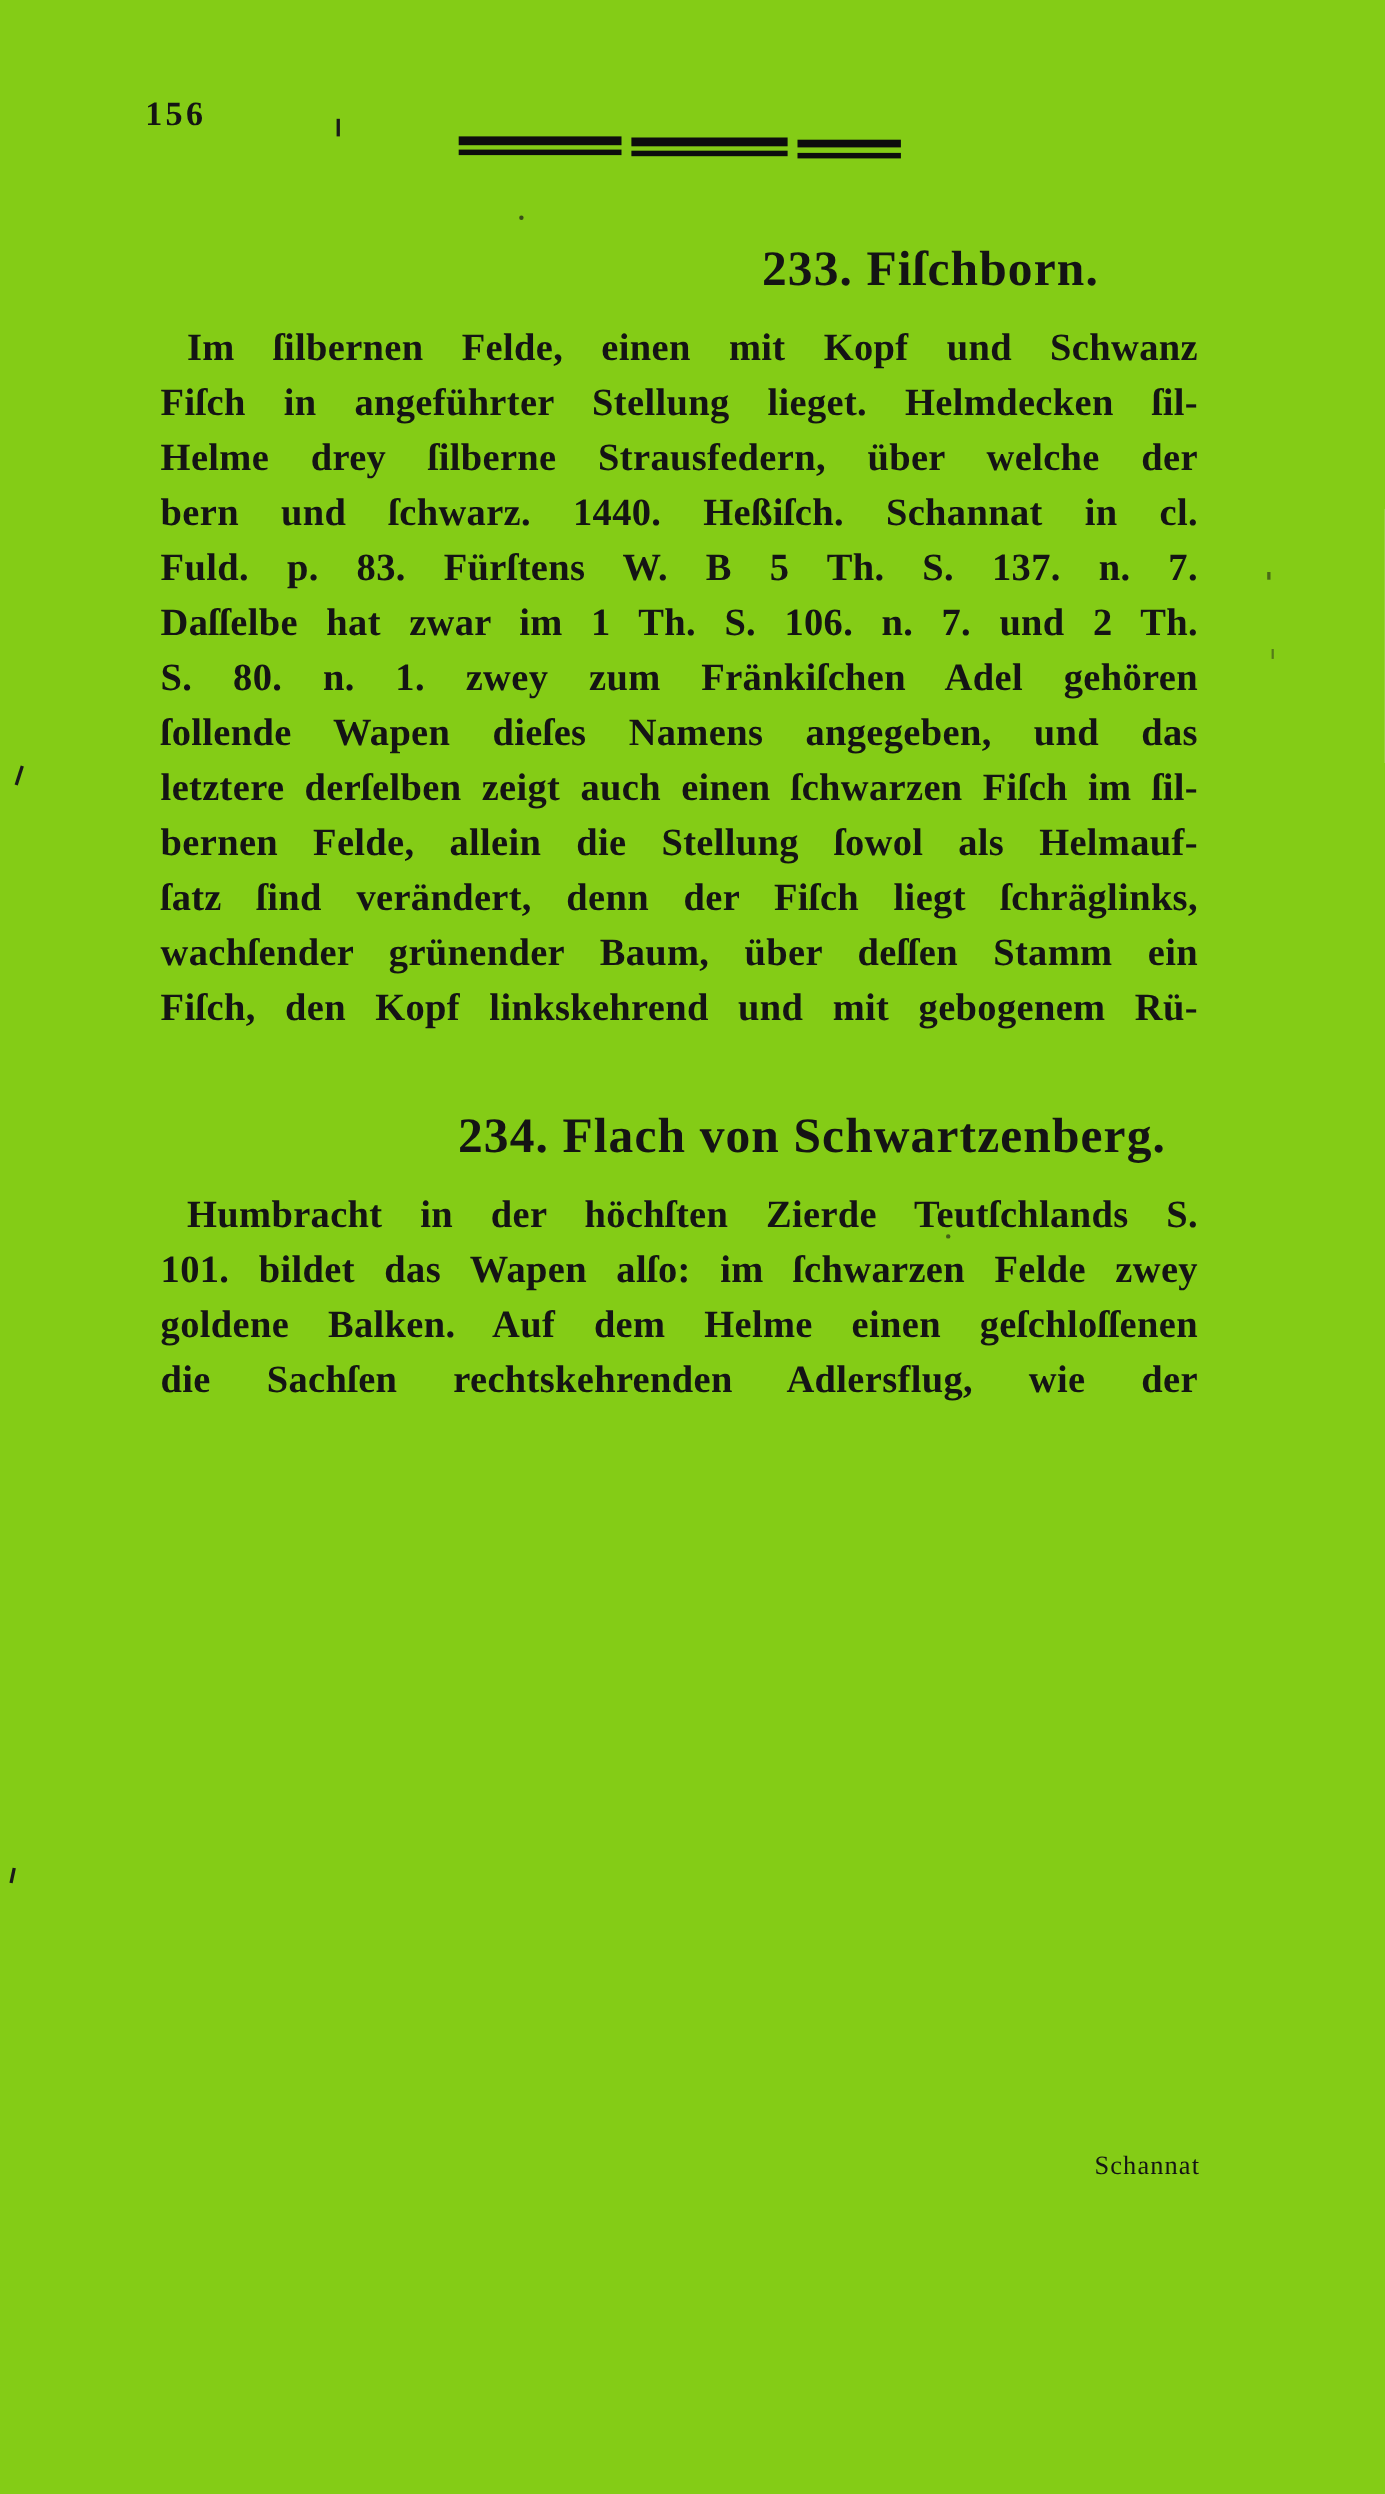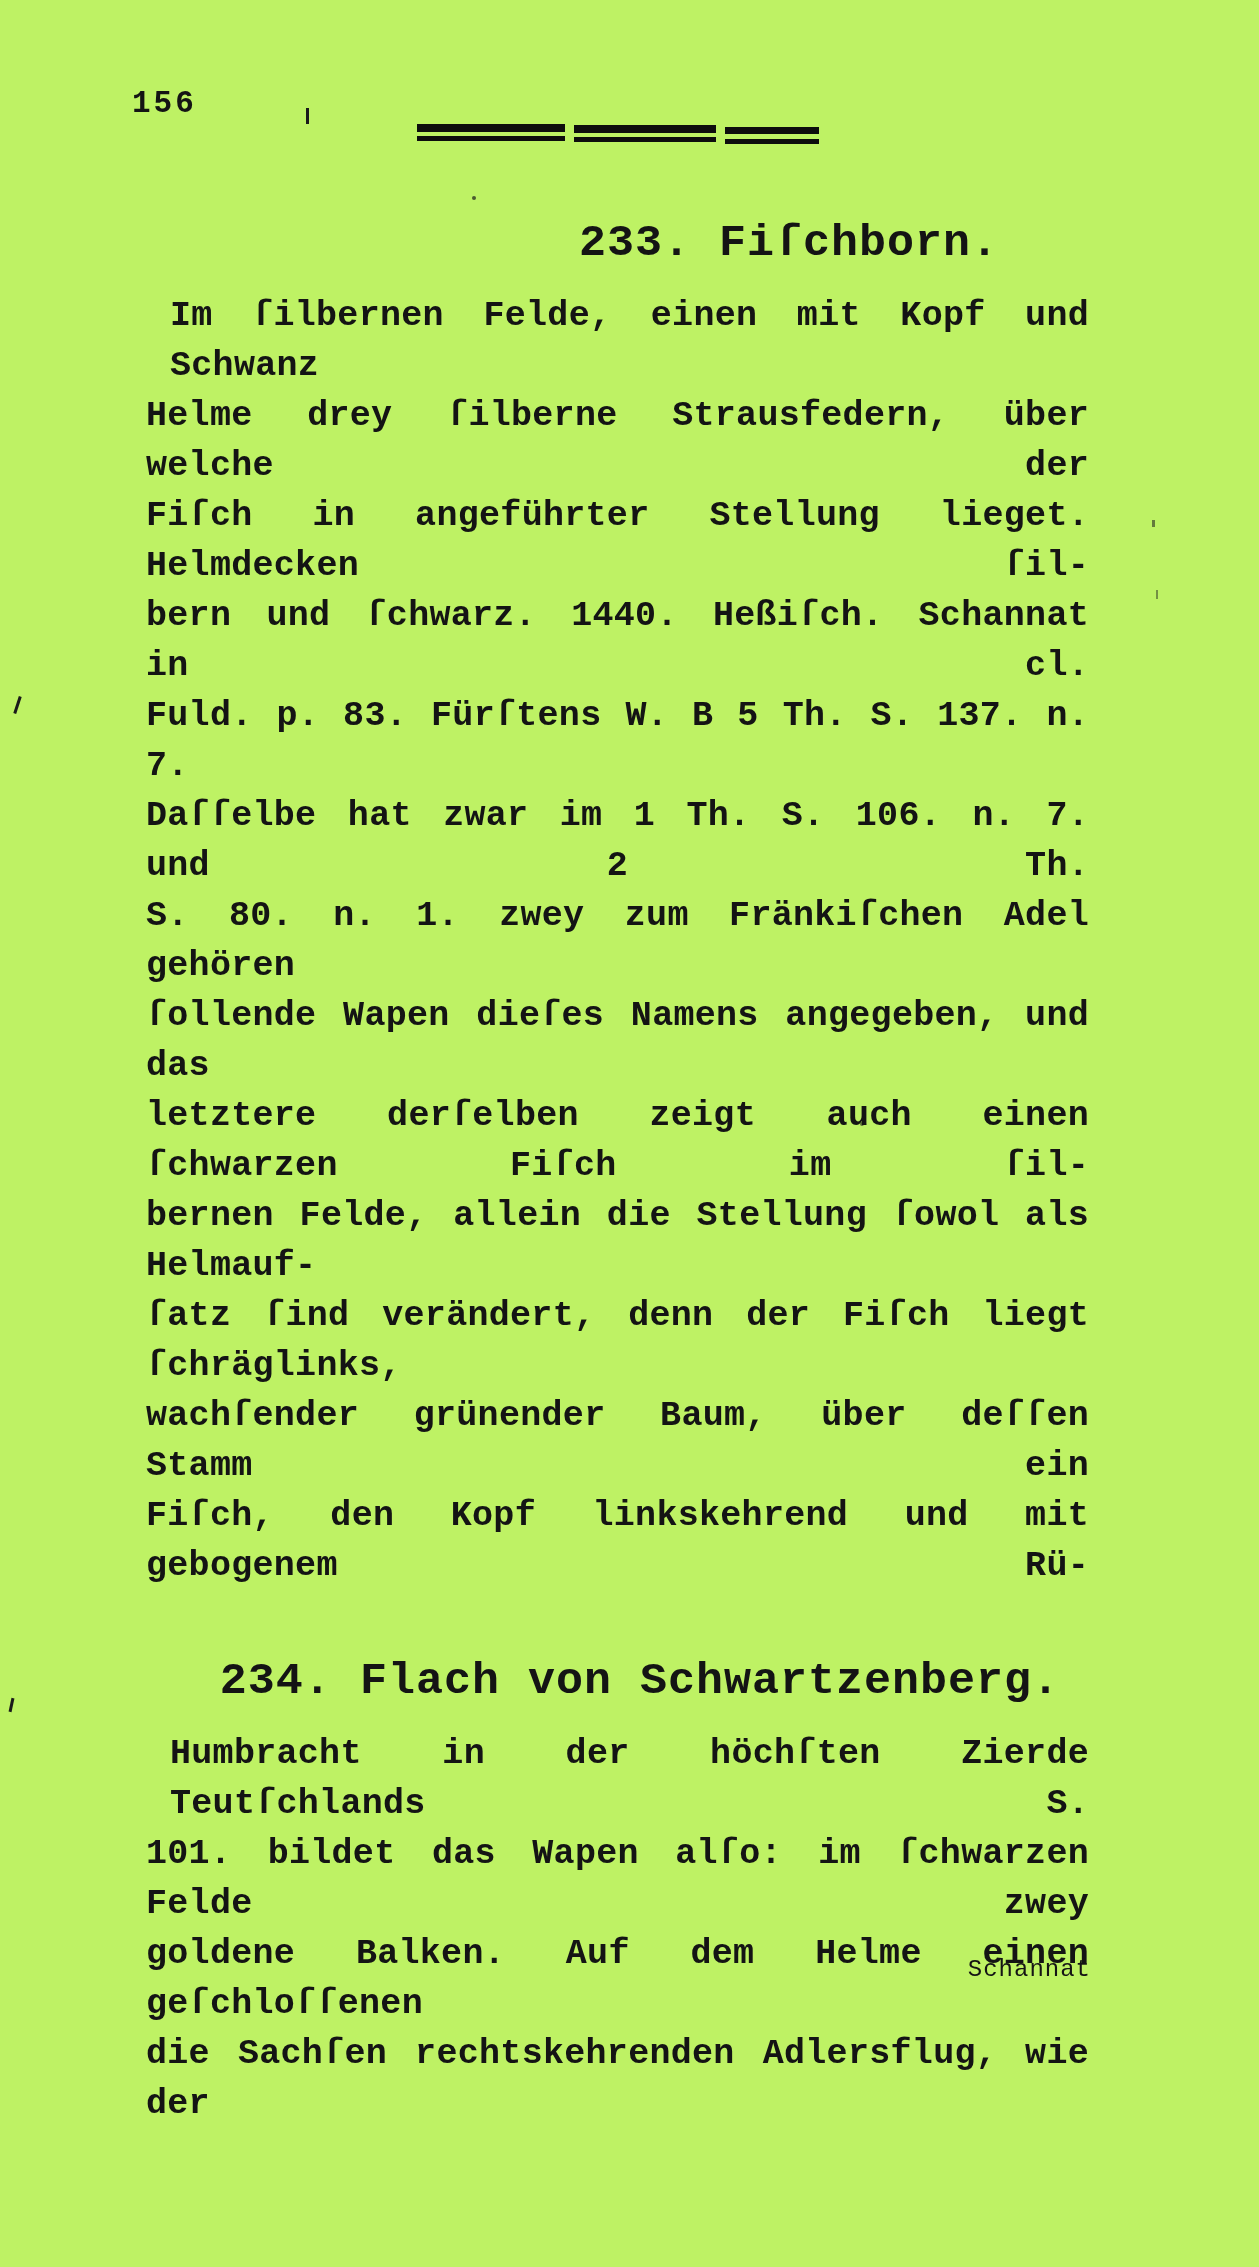--- a/index.html
+++ b/index.html
@@ -1,21 +1,21 @@
 <!DOCTYPE html>
 <html><head>
 <meta charset="utf-8">
 <style>
   html,body{margin:0;padding:0;background:#e8e8e8;}
   .page{
     position:relative;
     width:1259px;height:2267px;
-    background:#bef264;
+    background:#84cc16;
     overflow:hidden;
-    font-family:Liberation Mono, monospace;
+    font-family:Liberation Serif, serif;
     color:#141414;
   }
   .page-number{
     position:absolute;left:132px;top:86px;
     font-size:31px;letter-spacing:3px;font-weight:600;
   }
   .ornament{
     position:absolute;left:417px;top:124px;width:402px;height:22px;
     display:flex;gap:9px;align-items:flex-start;
   }
@@ -80,22 +80,22 @@
   <span class="artifact a5"></span>
   <span class="artifact a6"></span>
   <span class="artifact a7"></span>
 
   <div class="column">
 
     <div class="heading h233">233. Fiſchborn.</div>
 
     <div class="para">
       <div class="line indent">Im ſilbernen Felde, einen mit Kopf und Schwanz</div>
+      <div class="line">Fiſch in angeführter Stellung lieget.  Helmdecken ſil-</div>
       <div class="line">Helme drey ſilberne Strausfedern, über welche der</div>
-      <div class="line">Fiſch in angeführter Stellung lieget.  Helmdecken ſil-</div>
       <div class="line">bern und ſchwarz. 1440.  Heßiſch.  Schannat in cl.</div>
       <div class="line">Fuld. p. 83.  Fürſtens W. B 5 Th. S. 137. n. 7.</div>
       <div class="line">Daſſelbe hat zwar im 1 Th. S. 106. n. 7. und 2 Th.</div>
       <div class="line">S. 80. n. 1. zwey zum Fränkiſchen Adel gehören</div>
       <div class="line">ſollende Wapen dieſes Namens angegeben, und das</div>
       <div class="line">letztere derſelben zeigt auch einen ſchwarzen Fiſch im ſil-</div>
       <div class="line">bernen Felde, allein die Stellung ſowol als Helmauf-</div>
       <div class="line">ſatz ſind verändert, denn der Fiſch liegt ſchräglinks,</div>
       <div class="line">wachſender grünender Baum, über deſſen Stamm ein</div>
       <div class="line">Fiſch, den Kopf linkskehrend und mit gebogenem Rü-</div>

